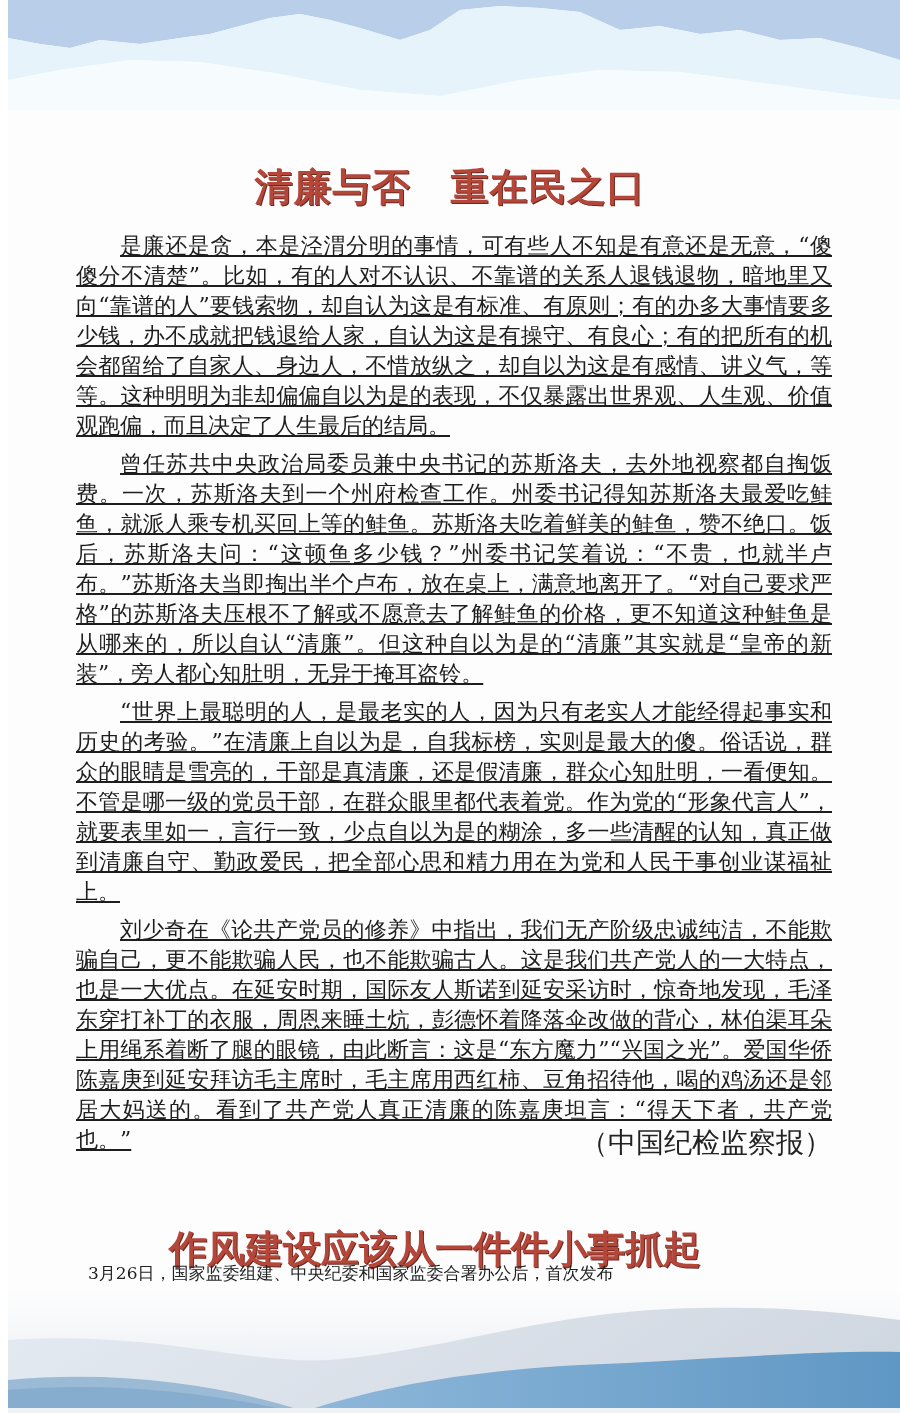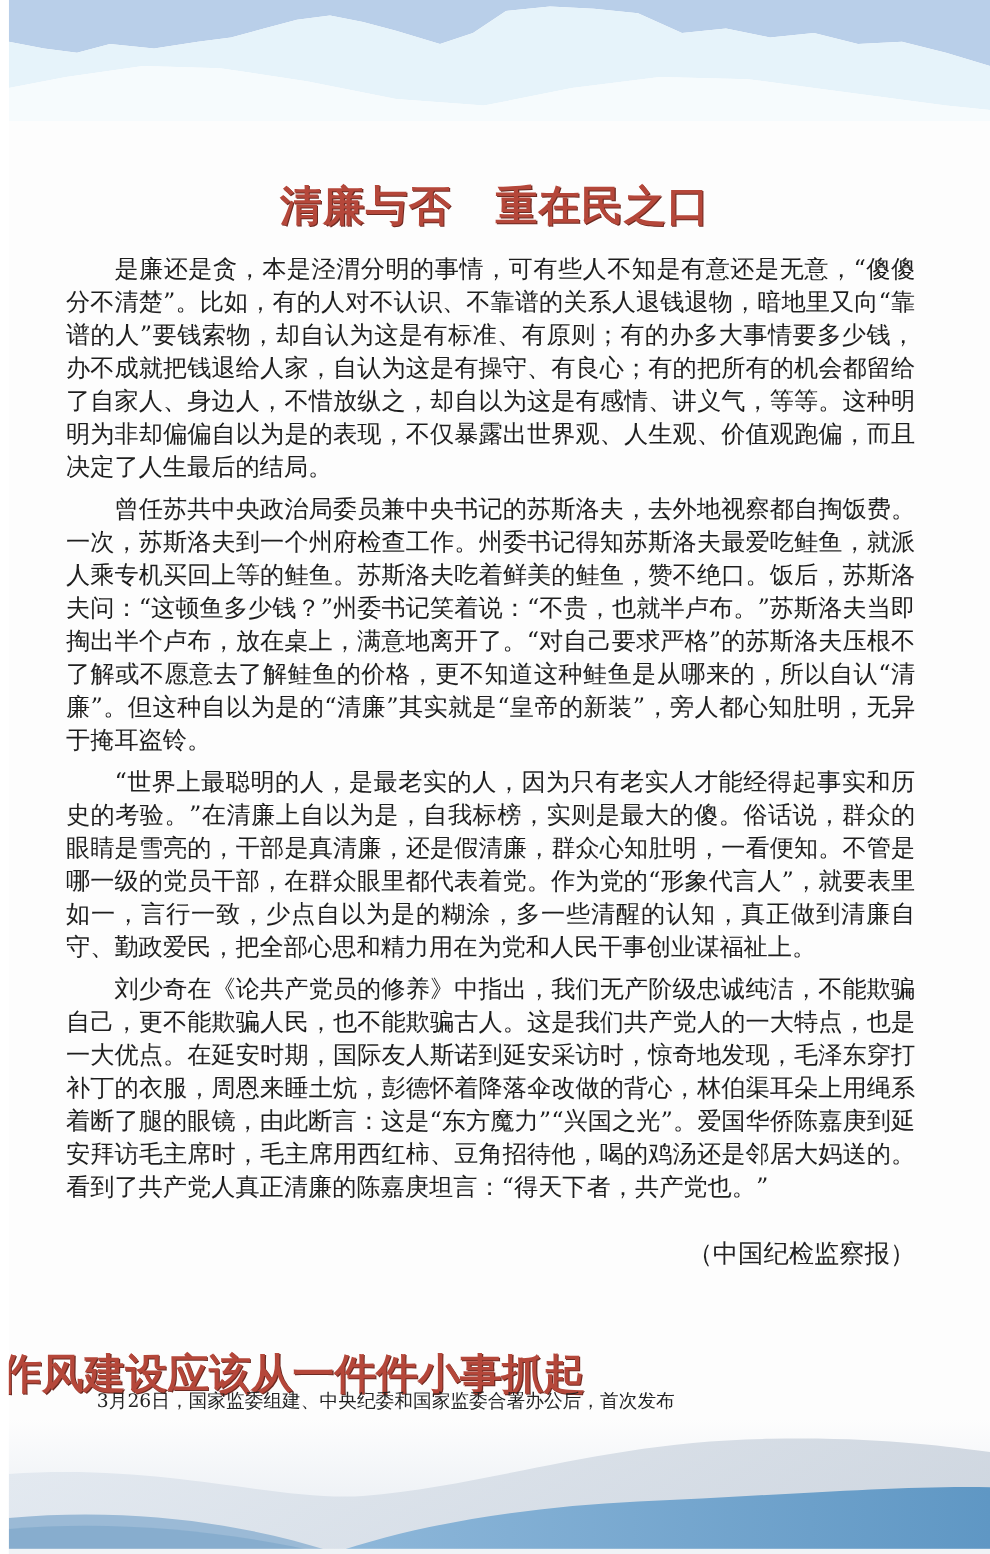--- a/index.html
+++ b/index.html
@@ -18,27 +18,27 @@
       font-size: 38px; font-weight: bold; color: #b5473a;
       letter-spacing: 1px;
       text-shadow: 1px 1px 0 #6d2a22;
       font-family: "DejaVu Serif", serif;
     }
     .title1 .gap { display: inline-block; width: 40px; }
     .article {
       position: absolute; left: 60px; top: 231px; width: 772px;
       font-size: 22px; line-height: 30px; text-align: justify;
     }
-    .article p { margin: 0 0 8px 0; text-indent: 44px; }
+    .article p { margin: 0 0 8px 16px; text-indent: 44px; text-decoration: underline; }
     .source {
       position: absolute; top: 1124px; right: 68px;
-      font-size: 23px; color: #222;
+      font-size: 28px; color: #222;
     }
     .title2 {
-      position: absolute; top: 1192px; left: 0; width: 870px; text-align: left;
+      position: absolute; top: 1192px; left: 0; width: 870px; text-align: center;
       font-size: 38px; font-weight: bold; color: #b5473a;
       text-shadow: 1px 1px 0 #6d2a22;
     }
     .lead {
       position: absolute; top: 1262px; left: 88px; width: 760px;
       font-size: 17px; color: #222; white-space: nowrap;
     }
   </style>
 </head>
 <body>

